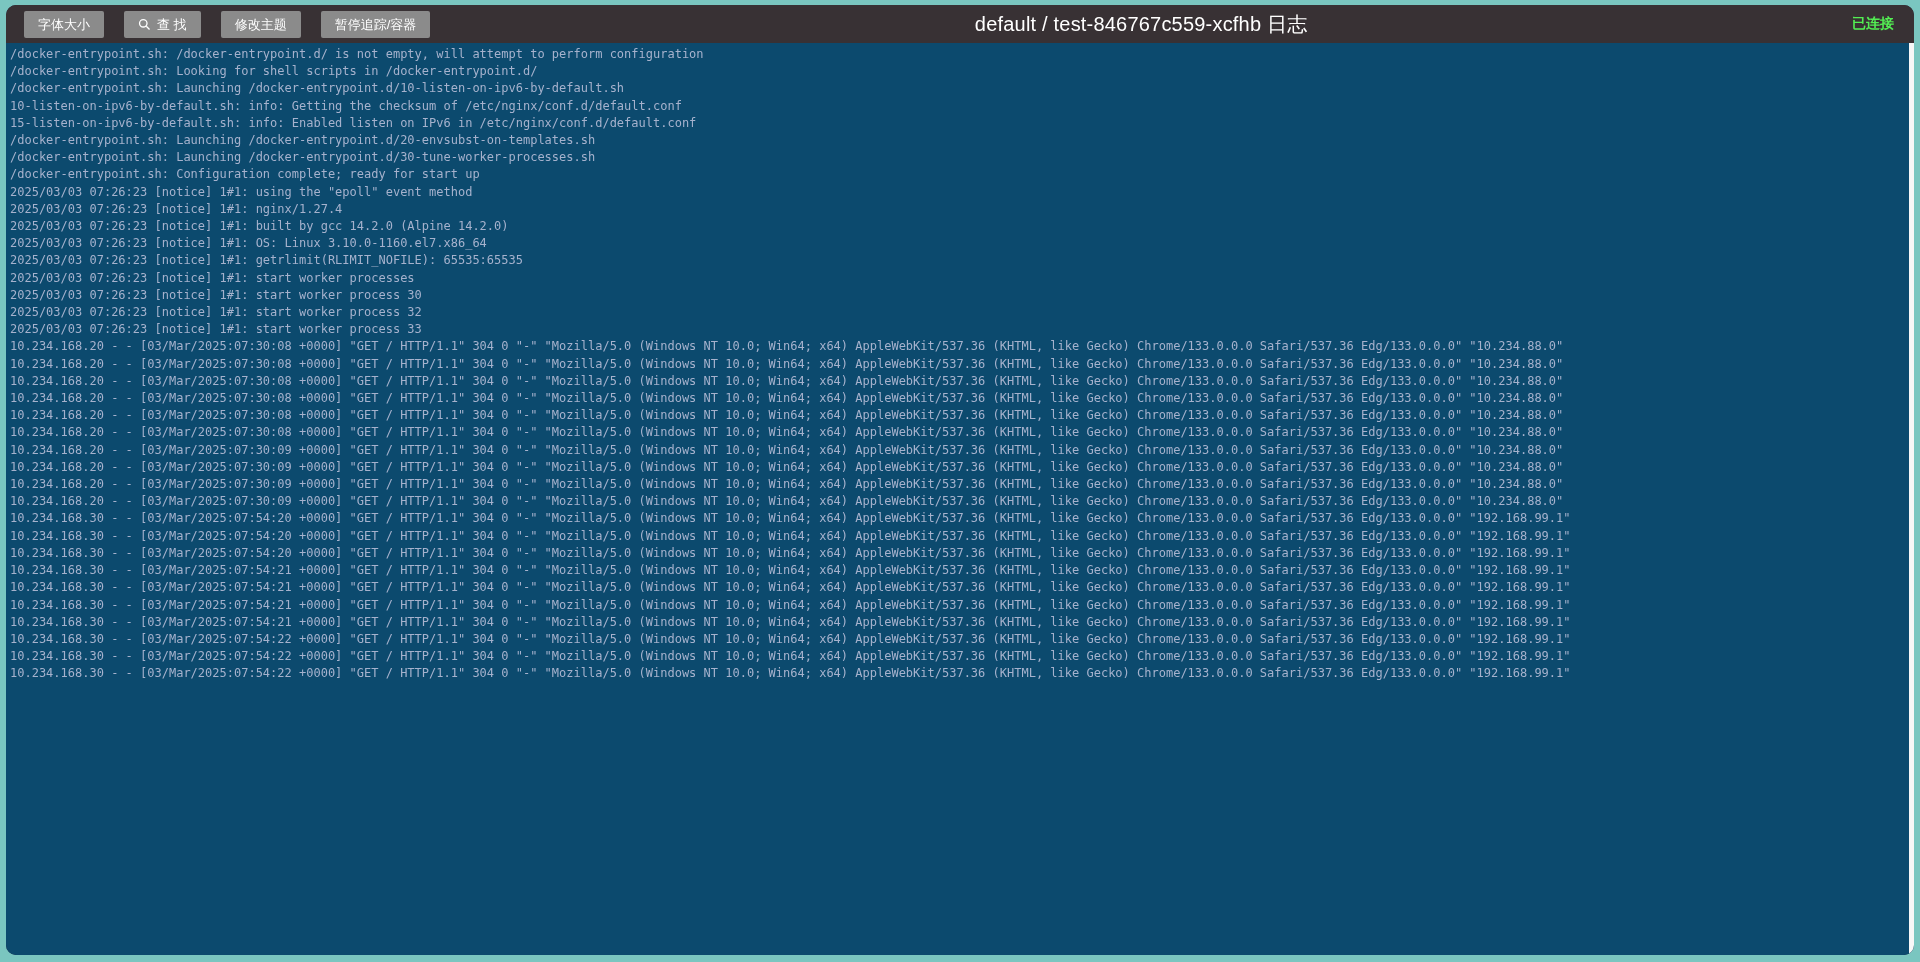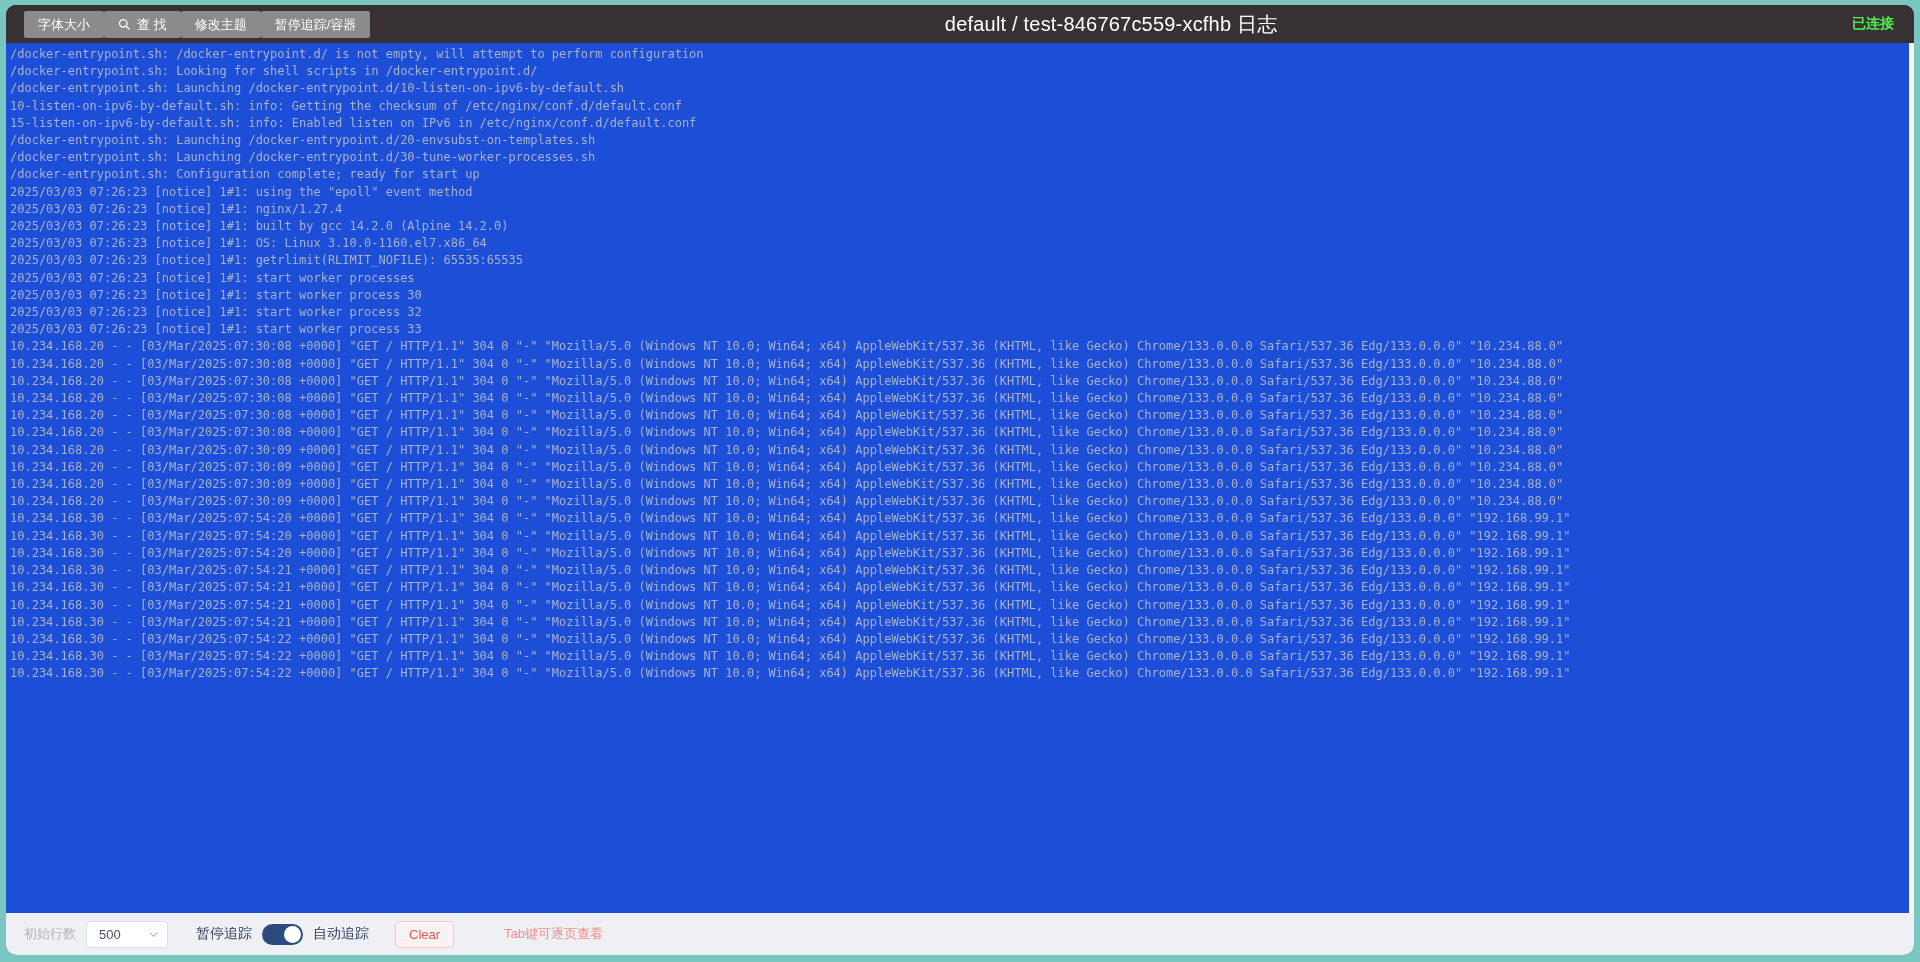--- a/index.html
+++ b/index.html
@@ -19,21 +19,21 @@
   }
   
   .header {
     height: 38px;
     flex: 0 0 38px;
     background: #383134;
     display: flex;
     align-items: center;
     padding: 0 14px 0 18px;
   }
-  .toolbar { display: flex; align-items: flex-start; }
+  .toolbar { display: flex; align-items: flex-start; gap: 20px; }
   .tbtn {
     background: #8b8b8b;
     color: #ffffff;
     border: none;
     border-radius: 2px;
     font-size: 13px;
     line-height: 1;
     padding: 7px 14px;
     display: flex;
     align-items: center;
@@ -53,21 +53,21 @@
     color: #53ee53;
     font-size: 14px;
     font-weight: bold;
     padding-right: 6px;
     white-space: nowrap;
   }
   
   .log-area {
     flex: 1 1 auto;
     position: relative;
-    background: #1d4ed8;
+    background: #0c4a6e;
     overflow: hidden;
     padding: 3px 10px 0 4px;
   }
   .log-line {
     font-family: "DejaVu Sans Mono", "Liberation Mono", monospace;
     font-size: 12px;
     line-height: 17.2px;
     color: #a6b2cd;
     white-space: pre;
   }
@@ -202,32 +202,14 @@
         <div class="log-line">10.234.168.30 - - [03/Mar/2025:07:54:21 +0000] "GET / HTTP/1.1" 304 0 "-" "Mozilla/5.0 (Windows NT 10.0; Win64; x64) AppleWebKit/537.36 (KHTML, like Gecko) Chrome/133.0.0.0 Safari/537.36 Edg/133.0.0.0" "192.168.99.1"</div>
         <div class="log-line">10.234.168.30 - - [03/Mar/2025:07:54:21 +0000] "GET / HTTP/1.1" 304 0 "-" "Mozilla/5.0 (Windows NT 10.0; Win64; x64) AppleWebKit/537.36 (KHTML, like Gecko) Chrome/133.0.0.0 Safari/537.36 Edg/133.0.0.0" "192.168.99.1"</div>
         <div class="log-line">10.234.168.30 - - [03/Mar/2025:07:54:21 +0000] "GET / HTTP/1.1" 304 0 "-" "Mozilla/5.0 (Windows NT 10.0; Win64; x64) AppleWebKit/537.36 (KHTML, like Gecko) Chrome/133.0.0.0 Safari/537.36 Edg/133.0.0.0" "192.168.99.1"</div>
         <div class="log-line">10.234.168.30 - - [03/Mar/2025:07:54:22 +0000] "GET / HTTP/1.1" 304 0 "-" "Mozilla/5.0 (Windows NT 10.0; Win64; x64) AppleWebKit/537.36 (KHTML, like Gecko) Chrome/133.0.0.0 Safari/537.36 Edg/133.0.0.0" "192.168.99.1"</div>
         <div class="log-line">10.234.168.30 - - [03/Mar/2025:07:54:22 +0000] "GET / HTTP/1.1" 304 0 "-" "Mozilla/5.0 (Windows NT 10.0; Win64; x64) AppleWebKit/537.36 (KHTML, like Gecko) Chrome/133.0.0.0 Safari/537.36 Edg/133.0.0.0" "192.168.99.1"</div>
         <div class="log-line">10.234.168.30 - - [03/Mar/2025:07:54:22 +0000] "GET / HTTP/1.1" 304 0 "-" "Mozilla/5.0 (Windows NT 10.0; Win64; x64) AppleWebKit/537.36 (KHTML, like Gecko) Chrome/133.0.0.0 Safari/537.36 Edg/133.0.0.0" "192.168.99.1"</div>
       </div>
     <div class="scrollbar-track"></div>
   </div>
 
-  <div class="footer">
-    <span class="initial-label">初始行数</span>
-    <div class="select-box">
-      <span class="select-value">500</span>
-      <span class="chevron">
-        <svg width="11" height="11" viewBox="0 0 12 12">
-            <polyline points="2,4 6,8 10,4" fill="none" stroke="#b8bcc6" stroke-width="1.4"></polyline>
-          </svg>
-      </span>
-    </div>
-    <span class="pause-label">暂停追踪</span>
-    <div class="toggle">
-      <div class="toggle-knob"></div>
-    </div>
-    <span class="auto-label">自动追踪</span>
-    <button class="clear-btn">Clear</button>
-    <span class="tab-hint">Tab键可逐页查看</span>
-  </div>
 
 </div>
 
 </body></html>

